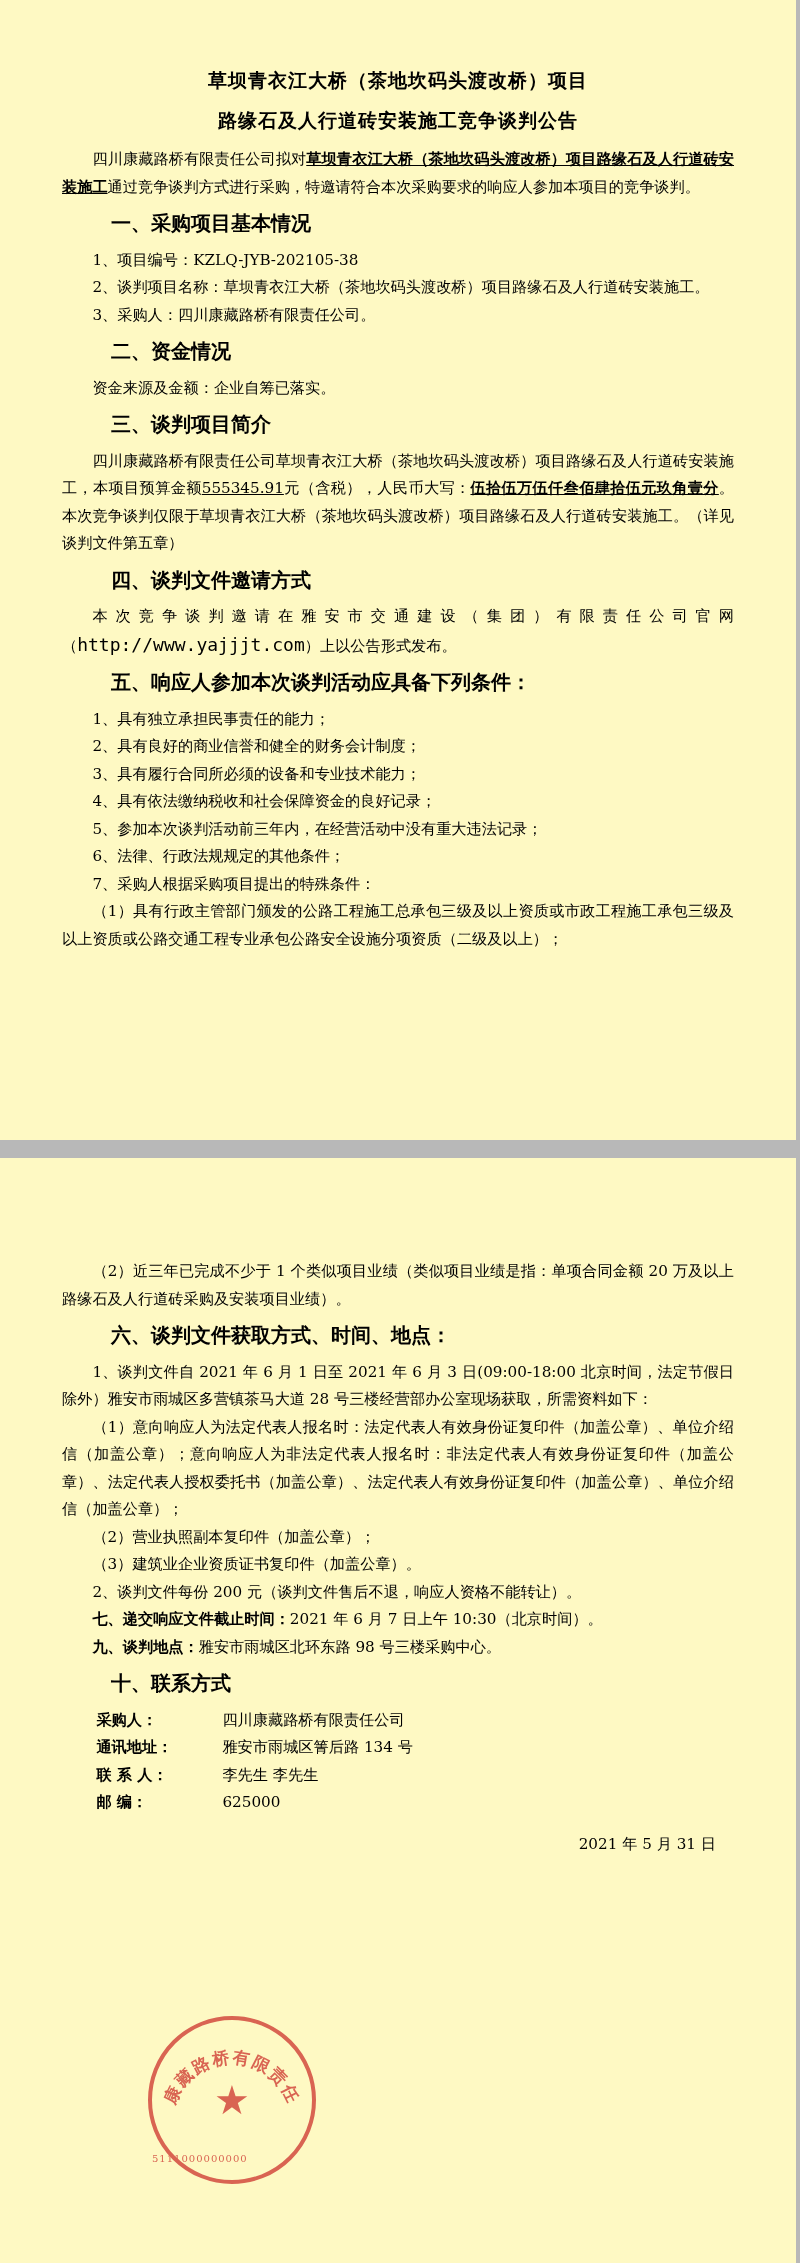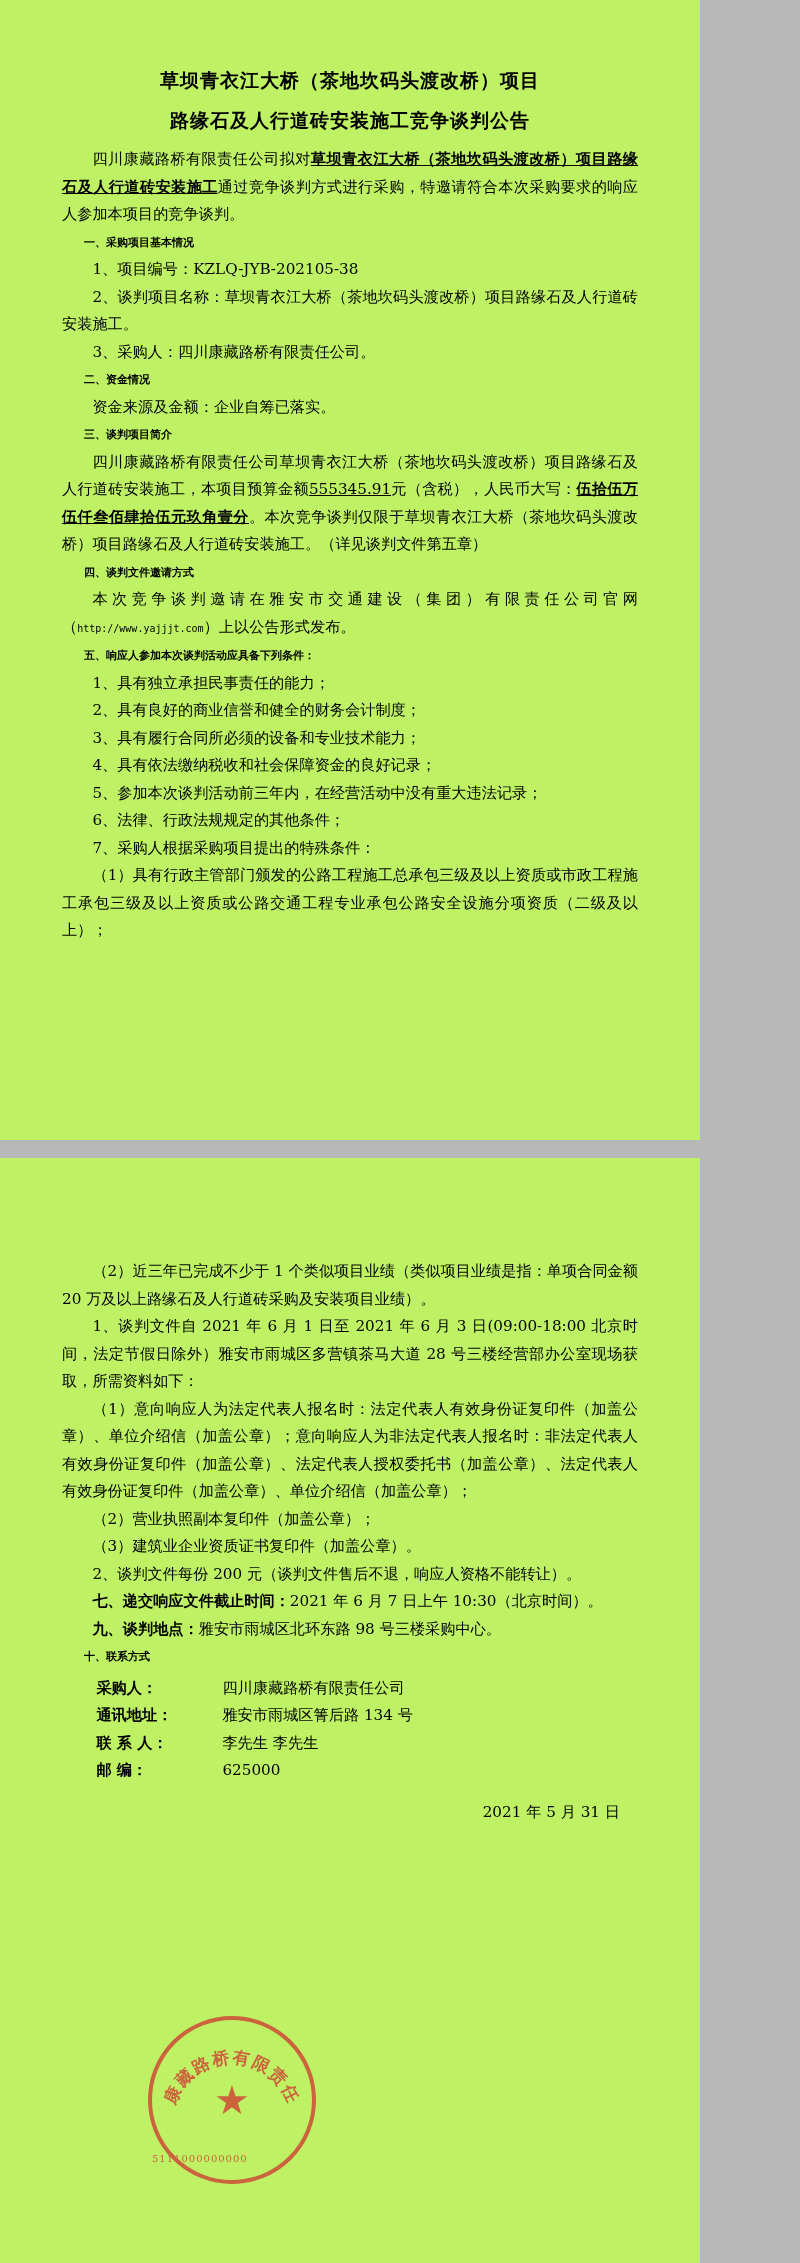--- a/index.html
+++ b/index.html
@@ -5,22 +5,22 @@
   html, body {
     margin: 0;
     padding: 0;
     background: #b8b8b8;
   }
   body {
     width: 800px;
     font-family: "DejaVu Serif", "Liberation Serif", serif;
   }
   .page {
-    width: 700px;
-    background: #bef264;
+    width: 796px;
+    background: #fef9c3;
     box-sizing: border-box;
     position: relative;
     overflow: hidden;
   }
   .page1 {
     height: 1140px;
     padding: 60px 62px 0 62px;
   }
   .gap {
     height: 18px;
@@ -59,30 +59,30 @@
     font-weight: bold;
   }
   .u {
     text-decoration: underline;
   }
   .bu {
     font-weight: bold;
     text-decoration: underline;
   }
   .secthead {
-    margin: 0;
-    font-size: 11px;
+    margin: 9px;
+    font-size: 20px;
     line-height: 27.5px;
     text-indent: 2em;
     font-weight: bold;
     color: #000;
   }
   .mono {
     font-family: "DejaVu Sans Mono", "Liberation Mono", monospace;
-    font-size: 10px;
+    font-size: 18px;
   }
   .contact-table {
     margin: 4px;
     font-size: 15.2px;
     line-height: 27.5px;
     color: #000;
     border-collapse: collapse;
   }
   .contact-table td {
     padding: 0;
@@ -184,20 +184,21 @@
   <p class="para">（1）具有行政主管部门颁发的公路工程施工总承包三级及以上资质或市政工程施工承包三级及以上资质或公路交通工程专业承包公路安全设施分项资质（二级及以上）；</p>
 
 </div>
 
 <div class="gap"></div>
 
 <div class="page page2">
 
   <p class="para">（2）近三年已完成不少于 1 个类似项目业绩（类似项目业绩是指：单项合同金额 20 万及以上路缘石及人行道砖采购及安装项目业绩）。</p>
 
+  <p class="secthead">六、谈判文件获取方式、时间、地点：</p>
   <p class="para">1、谈判文件自 2021 年 6 月 1 日至 2021 年 6 月 3 日(09:00-18:00 北京时间，法定节假日除外）雅安市雨城区多营镇茶马大道 28 号三楼经营部办公室现场获取，所需资料如下：</p>
   <p class="para">（1）意向响应人为法定代表人报名时：法定代表人有效身份证复印件（加盖公章）、单位介绍信（加盖公章）；意向响应人为非法定代表人报名时：非法定代表人有效身份证复印件（加盖公章）、法定代表人授权委托书（加盖公章）、法定代表人有效身份证复印件（加盖公章）、单位介绍信（加盖公章）；</p>
   <p class="para">（2）营业执照副本复印件（加盖公章）；</p>
   <p class="para">（3）建筑业企业资质证书复印件（加盖公章）。</p>
   <p class="para">2、谈判文件每份 200 元（谈判文件售后不退，响应人资格不能转让）。</p>
 
   <p class="para"><span class="b">七、递交响应文件截止时间：</span><span>2021 年 6 月 7 日上午 10:30（北京时间）。</span></p>
 
 
   <p class="para"><span class="b">九、谈判地点：</span><span>雅安市雨城区北环东路 98 号三楼采购中心。</span></p>

